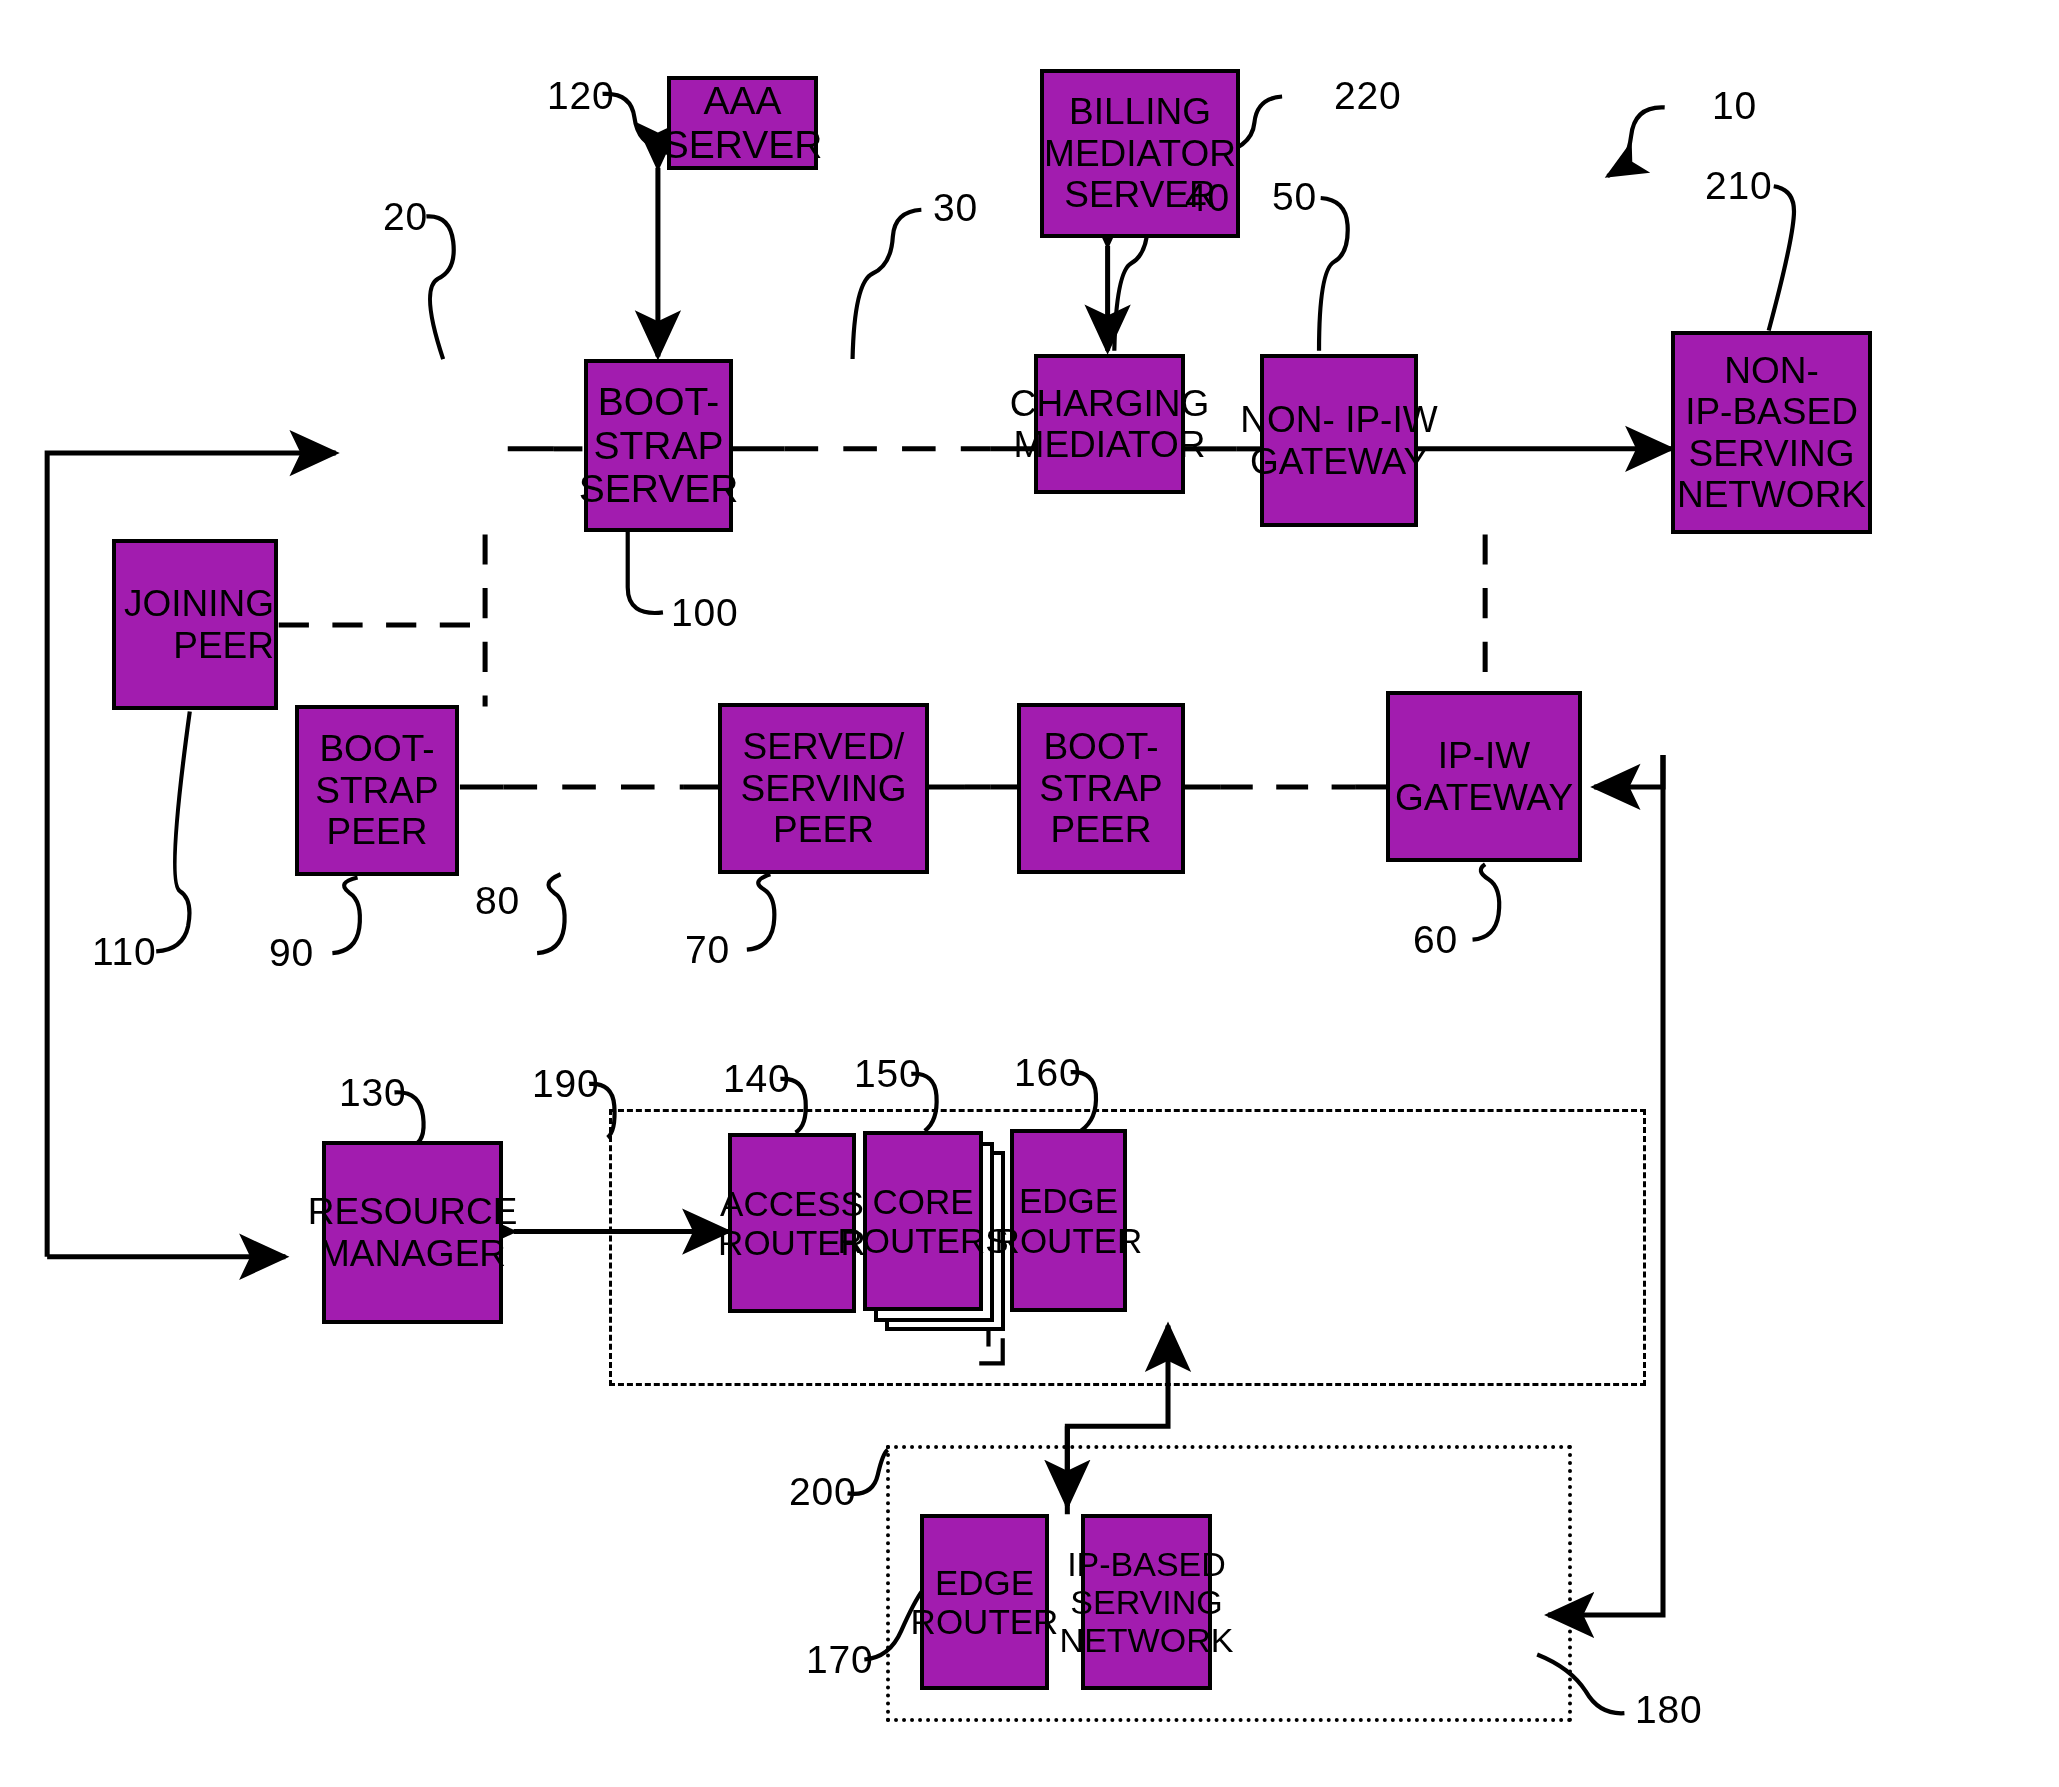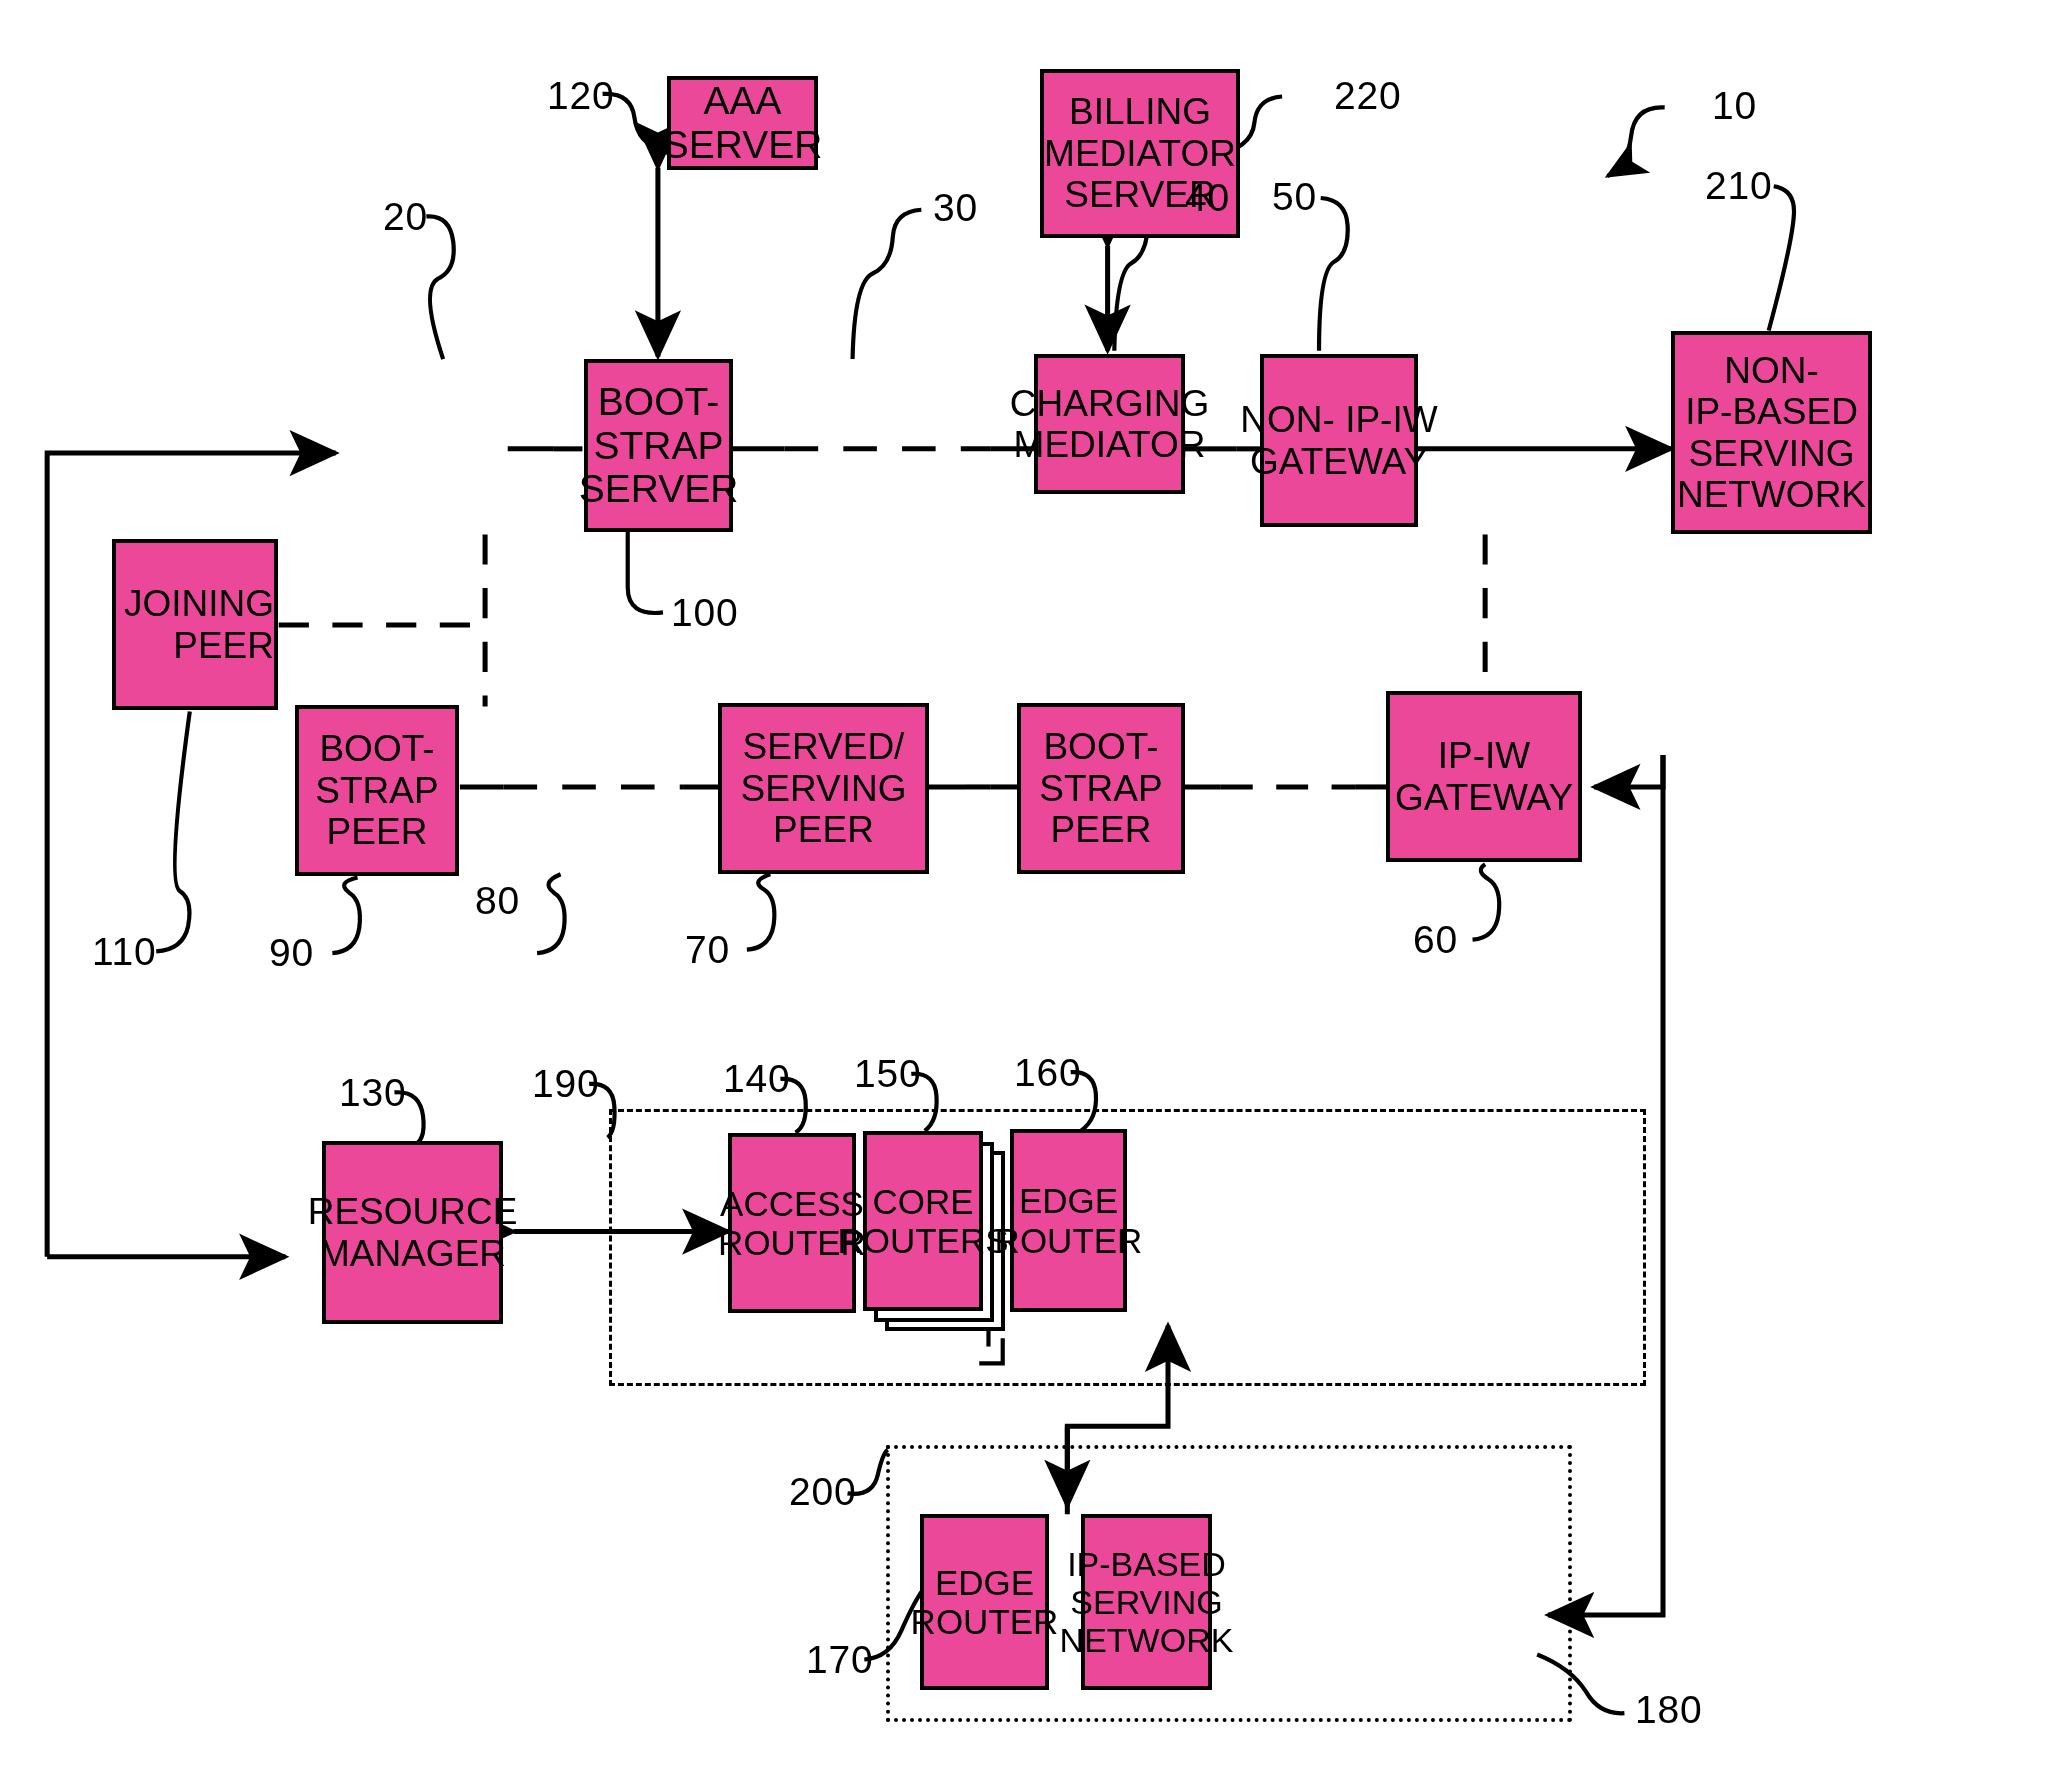--- a/index.html
+++ b/index.html
@@ -7,21 +7,21 @@
     position:relative;
     width:2060px;height:1787px;
     background:#ffffff;
     font-family:"Liberation Sans", sans-serif;
     overflow:hidden;
   }
   #svglayer{position:absolute;left:0;top:0;width:2060px;height:1787px;}
   .node{
     position:absolute;
     border:4.2px solid #000;
-    background:#ec4899;
+    background:#a21caf;
     box-sizing:border-box;
     display:flex;
     flex-direction:column;
     align-items:center;
     justify-content:center;
     text-align:center;
     color:#000;
     line-height:1.12;
     z-index:5;
   }

